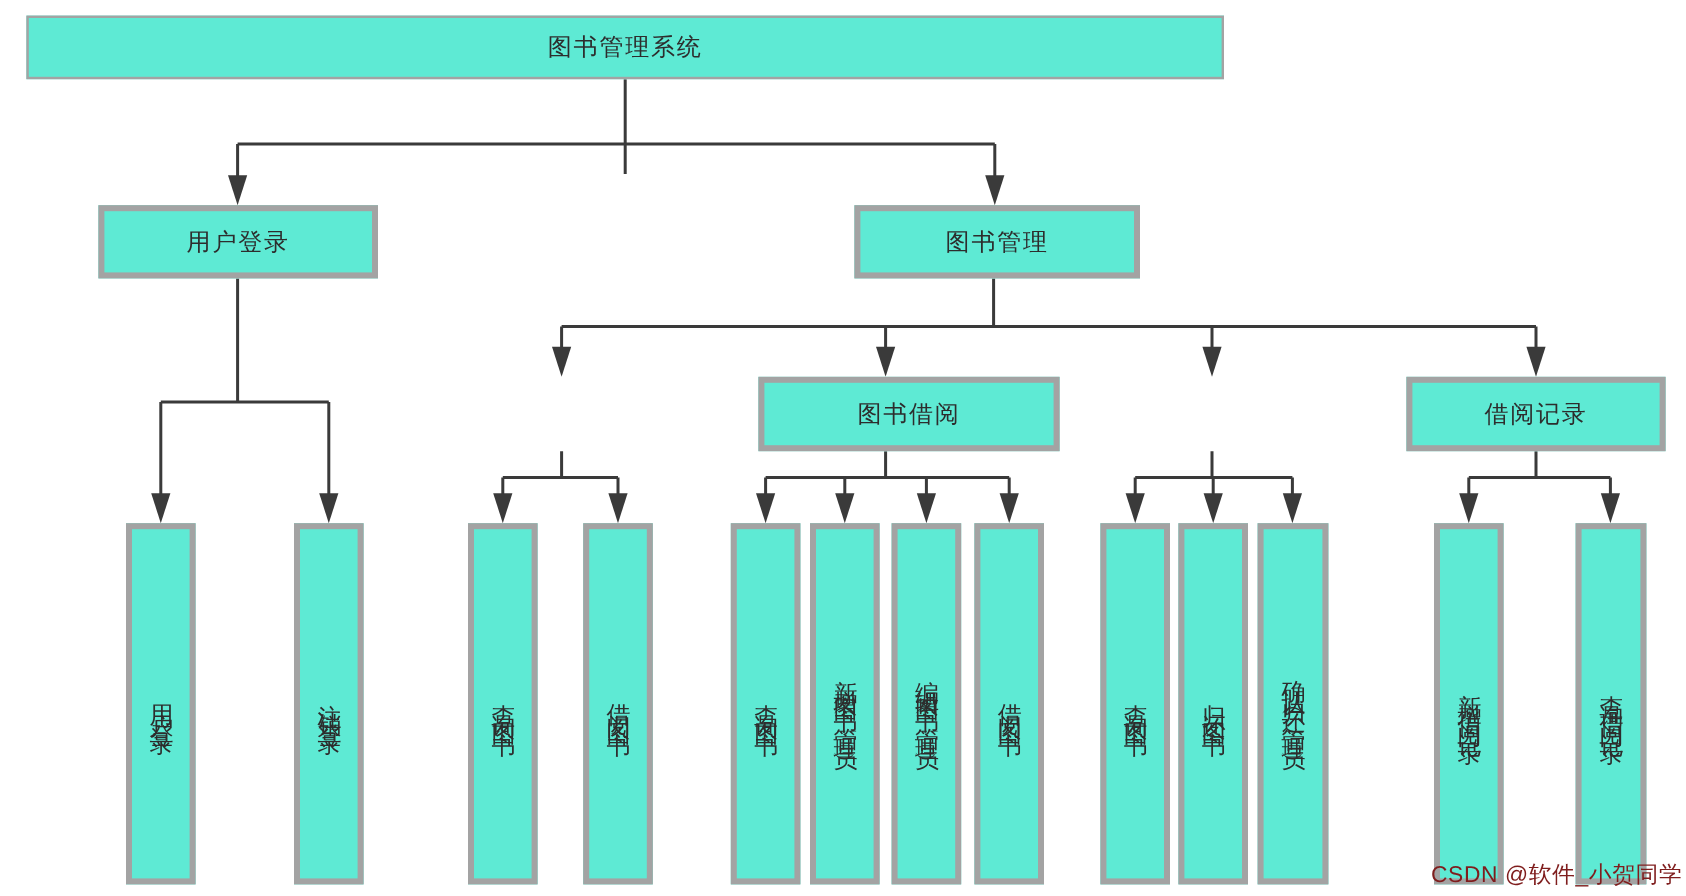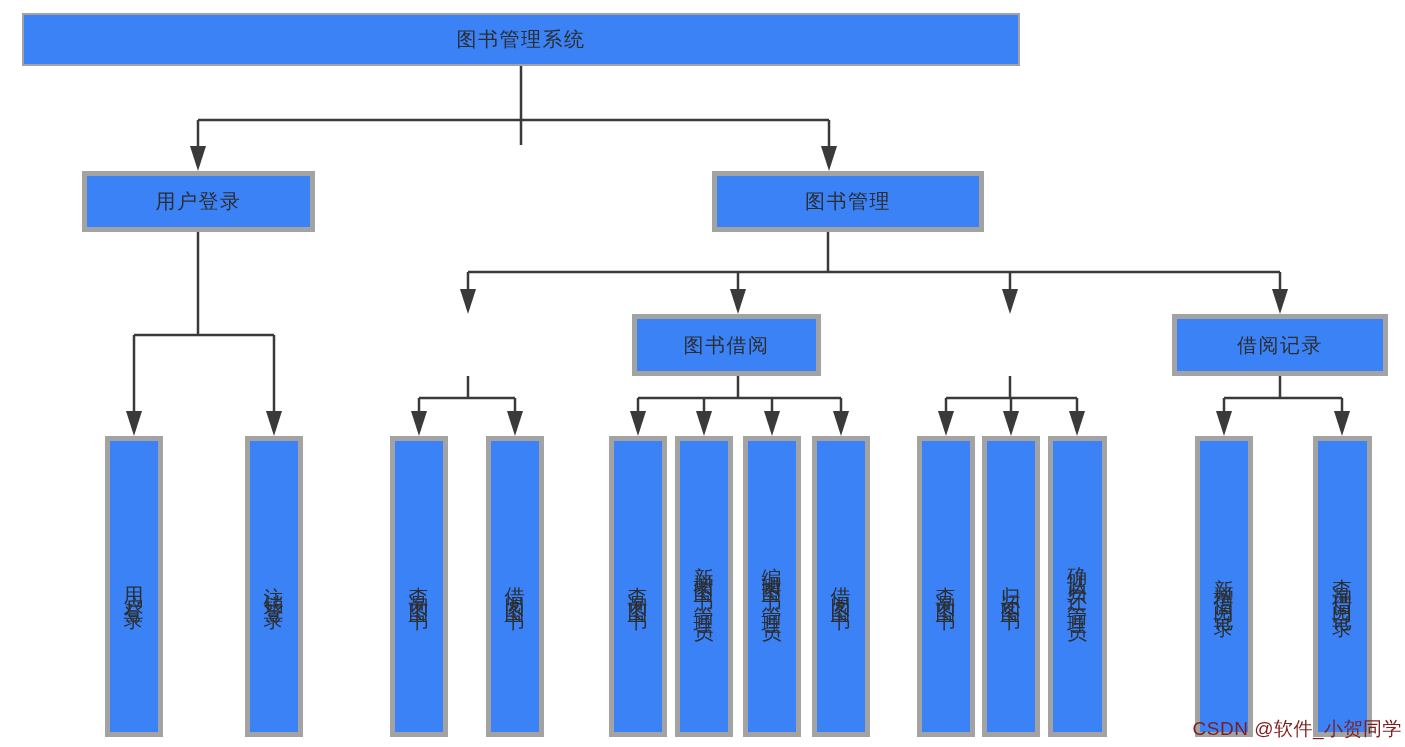--- a/index.html
+++ b/index.html
@@ -2,21 +2,21 @@
 <html><head>
 <meta charset="utf-8">
 <style>
   html,body{margin:0;padding:0;background:#ffffff;}
   .canvas{
     position:relative;width:1405px;height:747px;background:#ffffff;overflow:hidden;
     font-family:"Liberation Sans","DejaVu Sans",sans-serif;color:#2d2d2d;
   }
   svg.wires{position:absolute;left:0;top:0;z-index:0;}
   .node{
-    position:absolute;background:#3b82f6;border:5px solid #a3a3a3;box-sizing:border-box;
+    position:absolute;background:#5eead4;border:5px solid #a3a3a3;box-sizing:border-box;
     display:flex;align-items:center;justify-content:center;z-index:1;
   }
   .node.root{border-width:2px;}
   .hlabel{font-size:20px;letter-spacing:1.5px;white-space:nowrap;}
   .vtext{
     writing-mode:vertical-rl;text-orientation:mixed;
     font-size:20px;letter-spacing:0.40em;line-height:1;white-space:nowrap;
   }
   .watermark{
     position:absolute;right:3px;bottom:5px;z-index:3;
@@ -92,25 +92,25 @@
     </g>
   </svg>
 
   <div class="node root" style="left:22px;top:13px;width:998px;height:53px">
     <span class="hlabel">图书管理系统</span>
   </div>
 
   <div class="node" style="left:82px;top:171px;width:233px;height:61px">
     <span class="hlabel">用户登录</span>
   </div>
-  <div class="node" style="left:712px;top:171px;width:272px;height:61px">
+  <div class="node" style="left:712px;top:171px;width:238px;height:61px">
     <span class="hlabel">图书管理</span>
   </div>
 
-  <div class="node" style="left:632px;top:314px;width:189px;height:62px">
+  <div class="node" style="left:632px;top:314px;width:251px;height:62px">
     <span class="hlabel">图书借阅</span>
   </div>
   <div class="node" style="left:1172px;top:314px;width:216px;height:62px">
     <span class="hlabel">借阅记录</span>
   </div>
 
   <div class="node" style="left:105px;top:436px;width:58px;height:301px">
     <span class="vtext">用户登录</span>
   </div>
   <div class="node" style="left:245px;top:436px;width:58px;height:301px">

